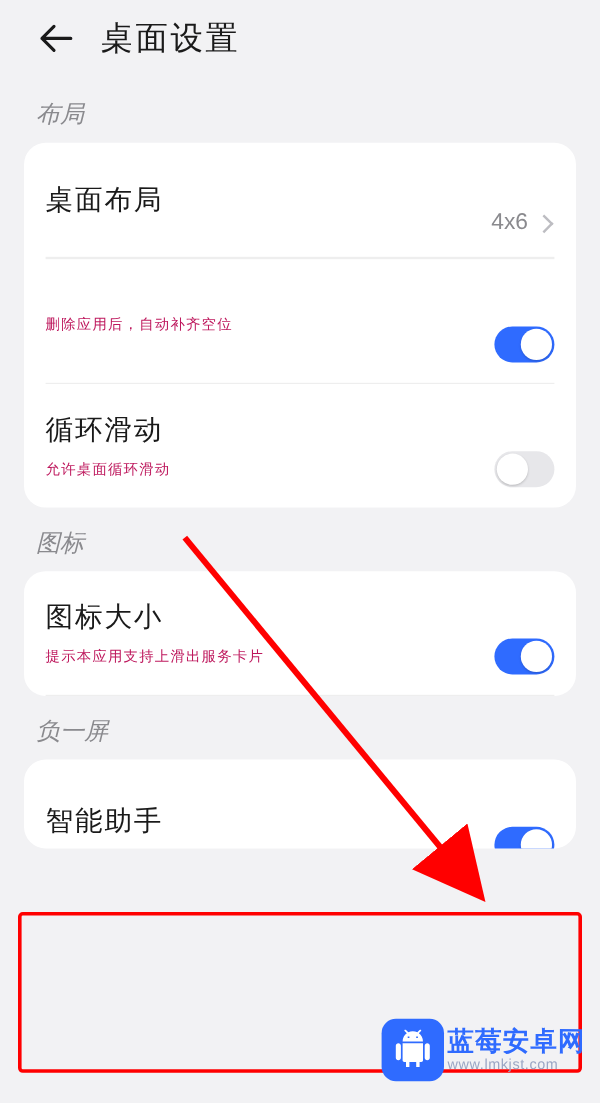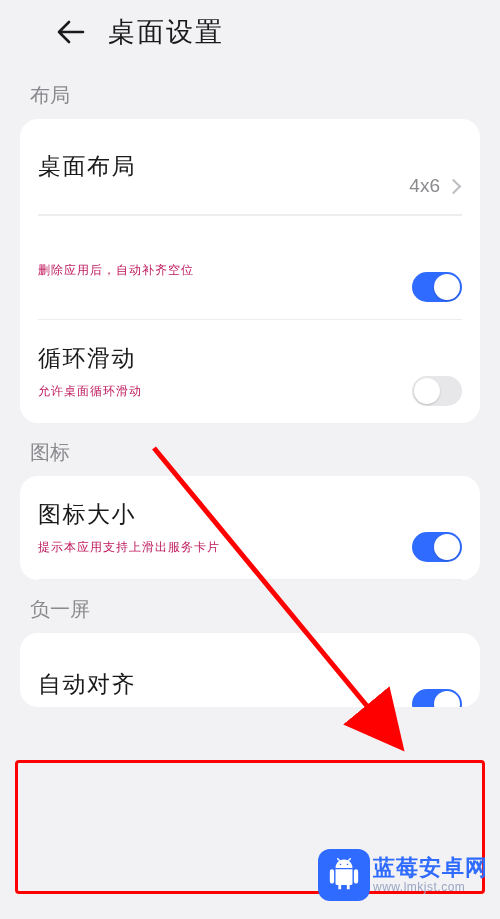--- a/index.html
+++ b/index.html
@@ -10,40 +10,40 @@
     background: #f2f2f4;
     font-family: "PingFang SC", "Hiragino Sans GB", "Microsoft YaHei", sans-serif;
     position: relative;
     overflow: hidden;
   }
   .header {
     display: flex;
     align-items: center;
     padding: 10px 20px 12px 28px;
     height: 44px;
-    margin-left: 24px;
   }
   .back-arrow {
     display: inline-flex;
     align-items: center;
     justify-content: center;
     width: 36px;
     height: 36px;
     margin-right: 20px;
   }
   .page-title {
     font-size: 27px;
     color: #1a1a1a;
     font-weight: 500;
     letter-spacing: 2px;
   }
   .section-label {
     font-size: 20px;
     color: #8a8a8e;
     padding: 16px 30px 10px 30px;
+    font-style: italic;
   }
   .group {
     background: #fff;
     border-radius: 18px;
     margin: 0 20px;
     overflow: hidden;
   }
   .row {
     display: flex;
     align-items: center;
@@ -245,21 +245,21 @@
     </div>
   </div>
   <div class="row-divider"></div>
 
 </div>
 
 <div class="section-label">负一屏</div>
 <div class="group last-group-clip">
   <div class="row">
     <div class="row-left">
-      <span class="row-title">自动对齐</span>
+      <span class="row-title">智能助手</span>
     </div>
     <div class="row-right">
       <span class="toggle toggle-on">
           <span class="knob"></span>
         </span>
     </div>
   </div>
 </div>
 
 <div class="highlight-box"></div>

